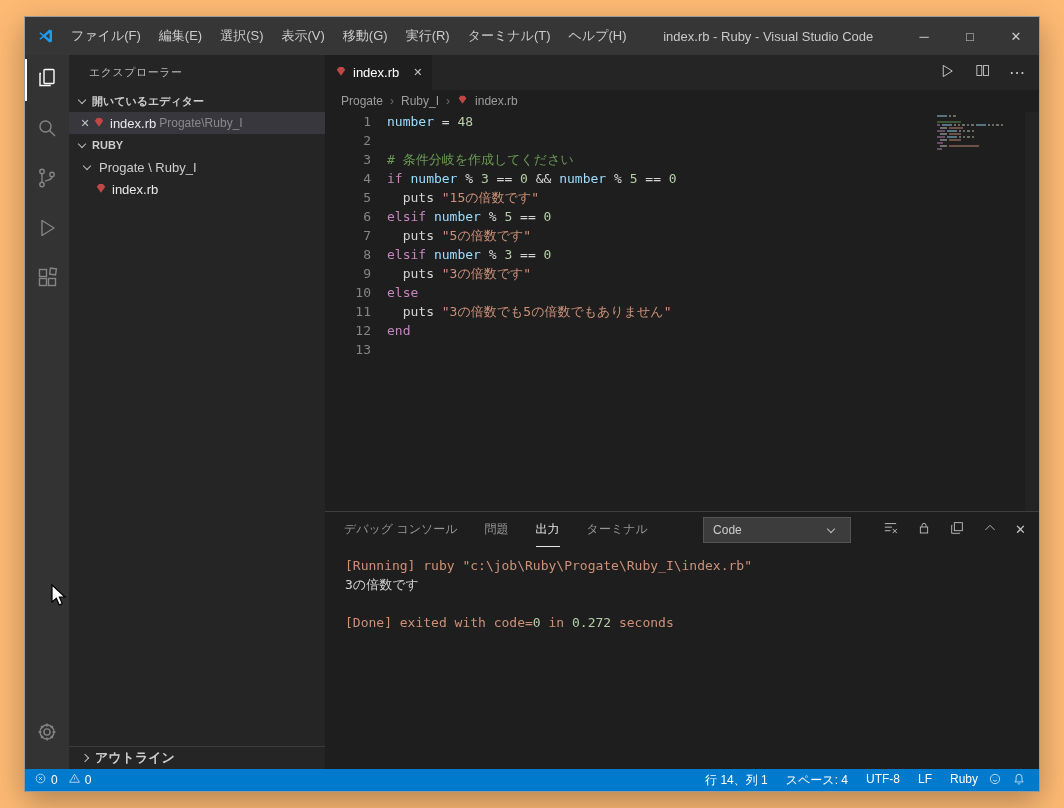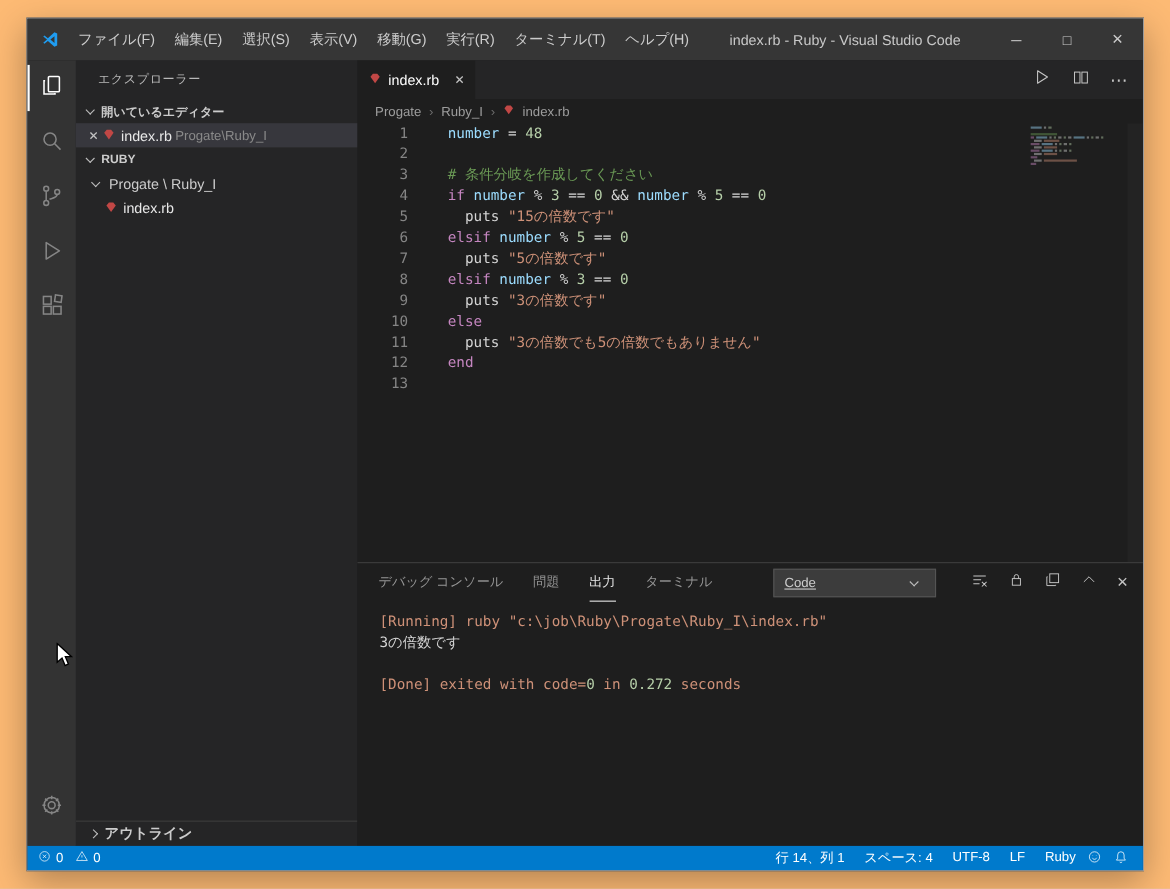--- a/index.html
+++ b/index.html
@@ -58,21 +58,21 @@
   .breadcrumbs{height:22px;flex:none;display:flex;align-items:center;padding-left:16px;font-size:12px;color:#9d9d9d;gap:7px;}
   .bc-sep{color:#6d6d6d;}
   .bc-item{white-space:nowrap;}
 
   .editor{flex:1;position:relative;overflow:hidden;font-family:"DejaVu Sans Mono","Liberation Mono",monospace;font-size:13px;line-height:19px;}
   .code-lines{margin-right:14px;}
   .code-line{display:flex;height:19px;box-sizing:border-box;}
   .code-line.current{border-top:1px solid #323232;border-bottom:1px solid #323232;}
   .ln{width:46px;flex:none;text-align:right;color:#858585;}
   .code-line.current .ln{color:#c6c6c6;}
-  .line-content{margin-left:36px;white-space:pre;}
+  .line-content{margin-left:16px;white-space:pre;}
   .caret{display:inline-block;width:2px;height:15px;background:#aeafad;vertical-align:text-bottom;}
 
   .tk-var{color:#9CDCFE}.tk-num{color:#B5CEA8}.tk-kw{color:#C586C0}.tk-str{color:#CE9178}
   .tk-com{color:#6A9955}.tk-fg{color:#D4D4D4}.tk-orange{color:#CE9178}
   .bg-var{background:#9CDCFE}.bg-num{background:#B5CEA8}.bg-kw{background:#C586C0}.bg-str{background:#CE9178}
   .bg-com{background:#6A9955}.bg-fg{background:#d4d4d4}
 
   .minimap{position:absolute;top:3px;right:14px;width:88px;opacity:.75;}
   .mm-line{height:2px;margin-bottom:1px;display:flex;}
   .mm-seg{height:2px;display:inline-block;opacity:.6;}
@@ -81,21 +81,21 @@
   
   .panel{height:257px;flex:none;border-top:1px solid #3e3e3e;display:flex;flex-direction:column;background:#1e1e1e;}
   .panel-header{height:35px;flex:none;display:flex;align-items:center;}
   .panel-tabs{display:flex;margin-left:19px;gap:27px;font-size:12px;color:#969696;}
   .panel-tab{height:35px;display:flex;align-items:center;box-sizing:border-box;white-space:nowrap;}
   .panel-tab.active{color:#e7e7e7;border-bottom:1px solid #e7e7e7;}
   .panel-actions{margin-left:auto;display:flex;align-items:center;gap:17px;padding-right:13px;}
   .panel-actions svg{stroke:#c5c5c5;fill:none;stroke-width:1.3;}
   .panel-close{color:#c5c5c5;font-size:13px;}
   .output-select{width:148px;height:26px;box-sizing:border-box;background:#3c3c3c;border:1px solid #545454;color:#cccccc;
-                 font-size:12px;display:flex;align-items:center;justify-content:space-between;padding:0 9px;margin-right:14px;text-decoration:underline;}
+                 font-size:12px;display:flex;align-items:center;justify-content:space-between;padding:0 9px;margin-right:14px;}
   .panel-content{flex:1;font-family:"DejaVu Sans Mono","Liberation Mono",monospace;font-size:13px;line-height:19px;
                  padding:9px 0 0 20px;overflow:hidden;}
   .out-line{height:19px;white-space:pre;}
 
   
   .statusbar{height:22px;flex:none;background:#007ACC;display:flex;align-items:center;color:#ffffff;font-size:12px;}
   .sb-left{display:flex;align-items:center;gap:4px;padding-left:9px;}
   .sb-group{display:flex;align-items:center;gap:4px;margin-right:6px;}
   .sb-right{margin-left:auto;display:flex;align-items:center;gap:10px;padding-right:13px;}
   .sb-right svg{stroke:#ffffff;fill:none;stroke-width:1.3;}

